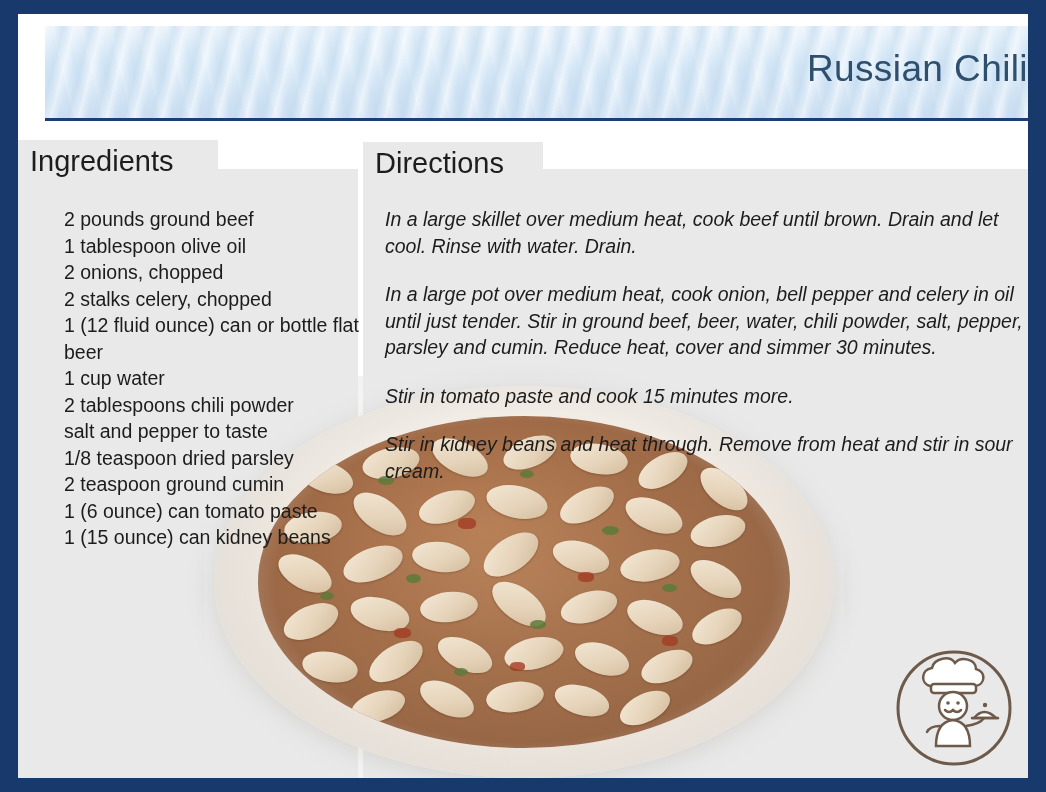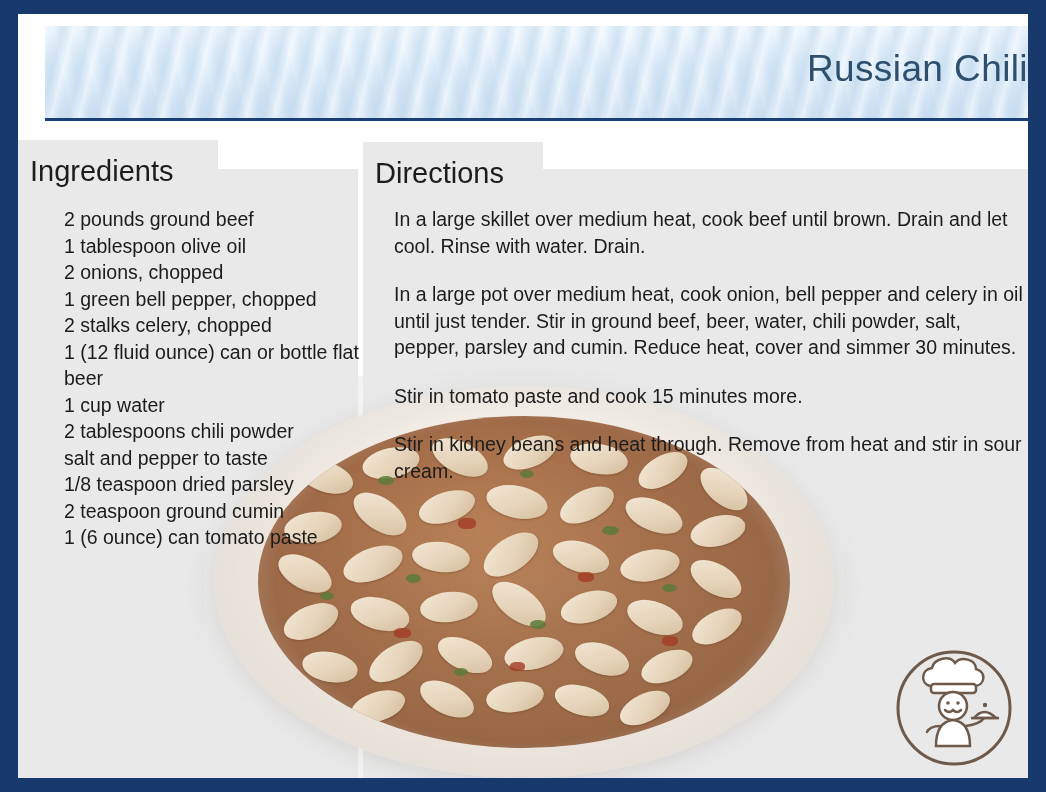--- a/index.html
+++ b/index.html
@@ -73,21 +73,21 @@
     background: #e9e9e9;
   }
 
   .tab {
     position: absolute;
     background: #e9e9e9;
     height: 42px;
     line-height: 42px;
     font-size: 29px;
     color: #1d1d1d;
-    padding: 10px 14px 0 12px;
+    padding: 0 14px 0 12px;
     box-sizing: border-box;
   }
   .tab-ingredients {
     left: 0px;
     top: 126px;
     width: 200px;
   }
   .tab-directions {
     left: 345px;
     top: 128px;
@@ -166,21 +166,22 @@
   .directions-body {
     position: absolute;
     left: 367px;
     top: 192px;
     width: 640px;
     font-size: 19.5px;
     line-height: 26.5px;
     color: #1c1c1c;
   }
   .directions-body p {
-    margin: 0 0 22px 9px;
+    margin: 0 0 22px 0;
+    font-style: italic;
   }
 
   
   .chef-logo {
     position: absolute;
     right: 12px;
     bottom: 8px;
     width: 124px;
     height: 124px;
   }
@@ -263,29 +264,29 @@
       <div class="pepper" style="left:252px; top:246px; width:15px; height:9px;"></div>
       <div class="pepper" style="left:404px; top:220px; width:16px; height:10px;"></div>
     </div>
     <div class="photo-fade"></div>
   </div>
 
   <div class="ingredients-list">
     <div>2 pounds ground beef</div>
     <div>1 tablespoon olive oil</div>
     <div>2 onions, chopped</div>
-    <div>1 green bell pepper, chopped</div>
     <div>2 stalks celery, chopped</div>
     <div>1 (12 fluid ounce) can or bottle flat beer</div>
     <div>1 cup water</div>
     <div>2 tablespoons chili powder</div>
     <div>salt and pepper to taste</div>
     <div>1/8 teaspoon dried parsley</div>
     <div>2 teaspoon ground cumin</div>
     <div>1 (6 ounce) can tomato paste</div>
+    <div>1 (15 ounce) can kidney beans</div>
   </div>
 
   <div class="directions-body">
     <p>In a large skillet over medium heat, cook beef until brown.  Drain and let cool.  Rinse with water.  Drain.</p>
     <p>In a large pot over medium heat, cook onion, bell pepper and celery in oil until just tender.  Stir in ground beef, beer, water, chili powder, salt, pepper, parsley and cumin.  Reduce heat, cover and simmer 30 minutes.</p>
     <p>Stir in tomato paste and cook 15 minutes more.</p>
     <p>Stir in kidney beans and heat through.  Remove from heat and stir in sour cream.</p>
   </div>
 
   <div class="chef-logo">

